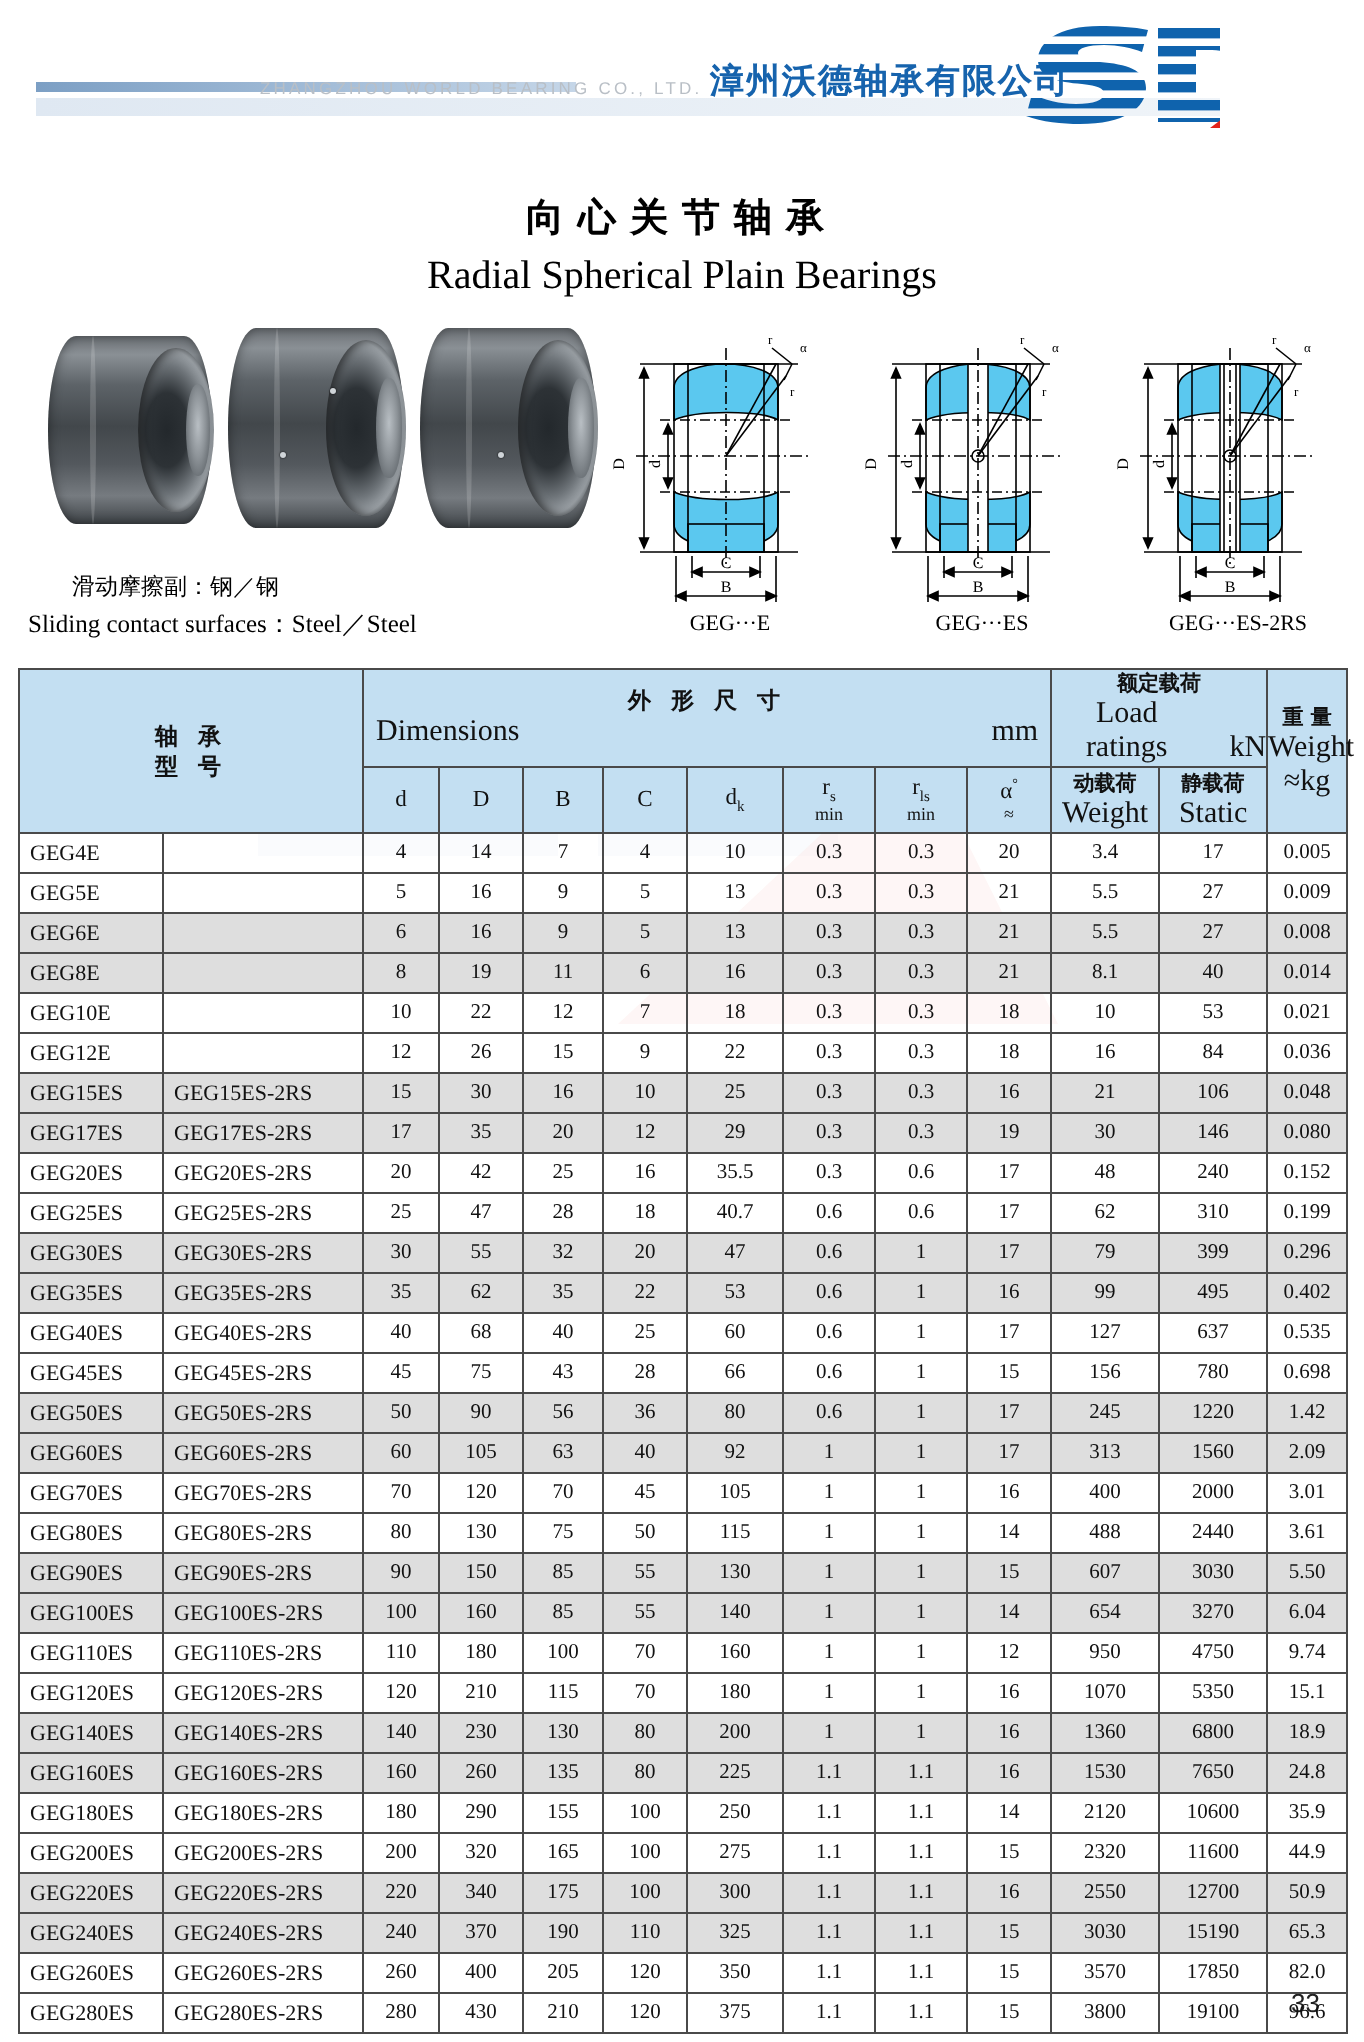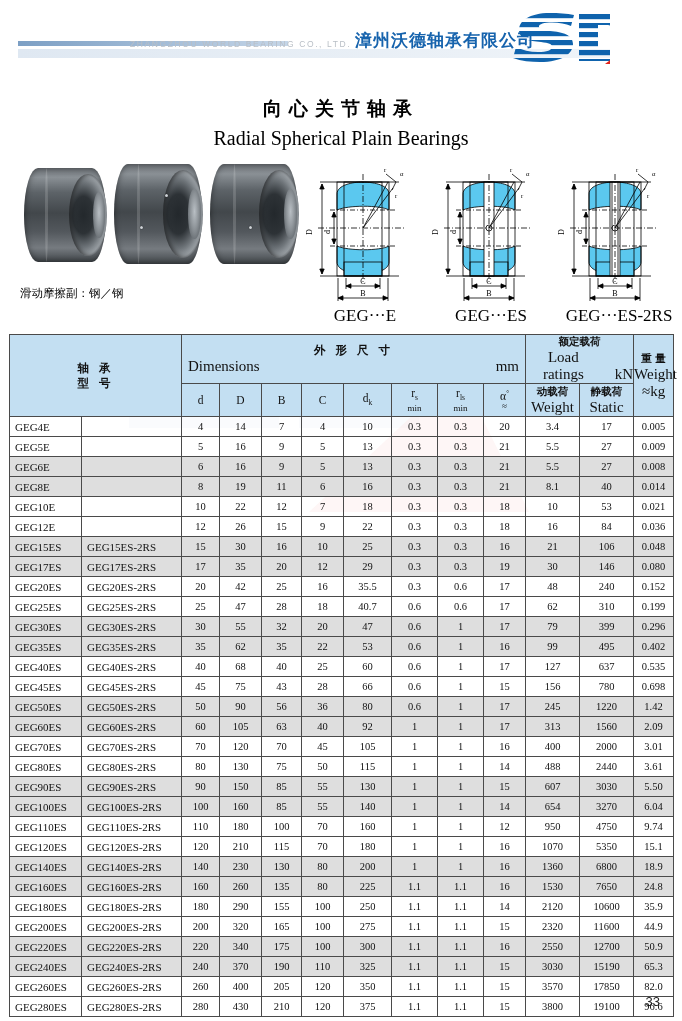--- a/index.html
+++ b/index.html
@@ -59,29 +59,29 @@
         #b9bfc4 0%, #8d9398 45%, #4d5358 100%);
   }
   .bearing .ring{
       position:absolute;left:26%;top:0;width:3px;height:100%;
       background:rgba(255,255,255,.16);border-radius:50%;
   }
   .bearing .dot{
       position:absolute;width:3px;height:3px;border-radius:50%;
       background:#cfd4d8;box-shadow:0 0 1px #000;
   }
-  .caption-cn{position:absolute;left:20px;top:128px;font-family:"DejaVu Sans",sans-serif;
+  .caption-cn{position:absolute;left:36px;top:128px;font-family:"DejaVu Sans",sans-serif;
       font-size:11.5px;color:#000;white-space:nowrap;}
   .caption-en{position:absolute;left:14px;top:146px;font-family:"Liberation Serif",serif;
       font-size:12.5px;color:#000;white-space:nowrap;}
 
   .diagrams{position:absolute;left:300px;top:0;width:382px;height:172px;}
   .diagram{position:absolute;top:0;}
   .dlabel{position:absolute;top:148px;font-family:"Liberation Serif",serif;
-      font-size:17px;color:#000;text-align:center;white-space:nowrap;}
+      font-size:11px;color:#000;text-align:center;white-space:nowrap;}
 
   
   .tablewrap{position:relative;margin:4px 9px 0 9px;}
   table.spec{border-collapse:collapse;width:664px;table-layout:fixed;
       font-family:"Liberation Serif",serif;font-size:10.5px;}
   table.spec th, table.spec td{
       border:1px solid #4a4a4a;text-align:center;color:#111;padding:0;
   }
   table.spec thead th{background:#c3dff2;}
   .th-cn{font-family:"DejaVu Sans",sans-serif;font-weight:bold;font-size:11.5px;
@@ -191,20 +191,21 @@
       <div class="body">
           <div class="ring"></div>
           <div class="face">
             <div class="bore"></div>
           </div>
         <div class="dot" style="left:44%;top:62%;"></div>
         </div>
     </div>
   </div>
   <div class="caption-cn">滑动摩擦副：钢／钢</div>
+  <div class="caption-en">Sliding contact surfaces：Steel／Steel</div>
 
   <div class="diagrams">
 
     <div class="diagram" style="left:0px;">
       <svg width="130" height="150" viewBox="0 0 130 150">
         <g stroke="#000" stroke-width="0.8" fill="none">
           <path d="M37,36 C37,27 53,24 62,24 C76,24 89,28 89,36 L89,52 C80,47 48,47 37,52 Z" fill="#5bc8ef"></path>
           <path d="M37,104 C37,113 53,116 62,116 C76,116 89,112 89,104 L89,88 C80,93 48,93 37,88 Z" fill="#5bc8ef"></path>
           <rect x="44" y="104" width="38" height="14" fill="#5bc8ef"></rect>
           <rect x="37" y="24" width="52" height="94"></rect>

